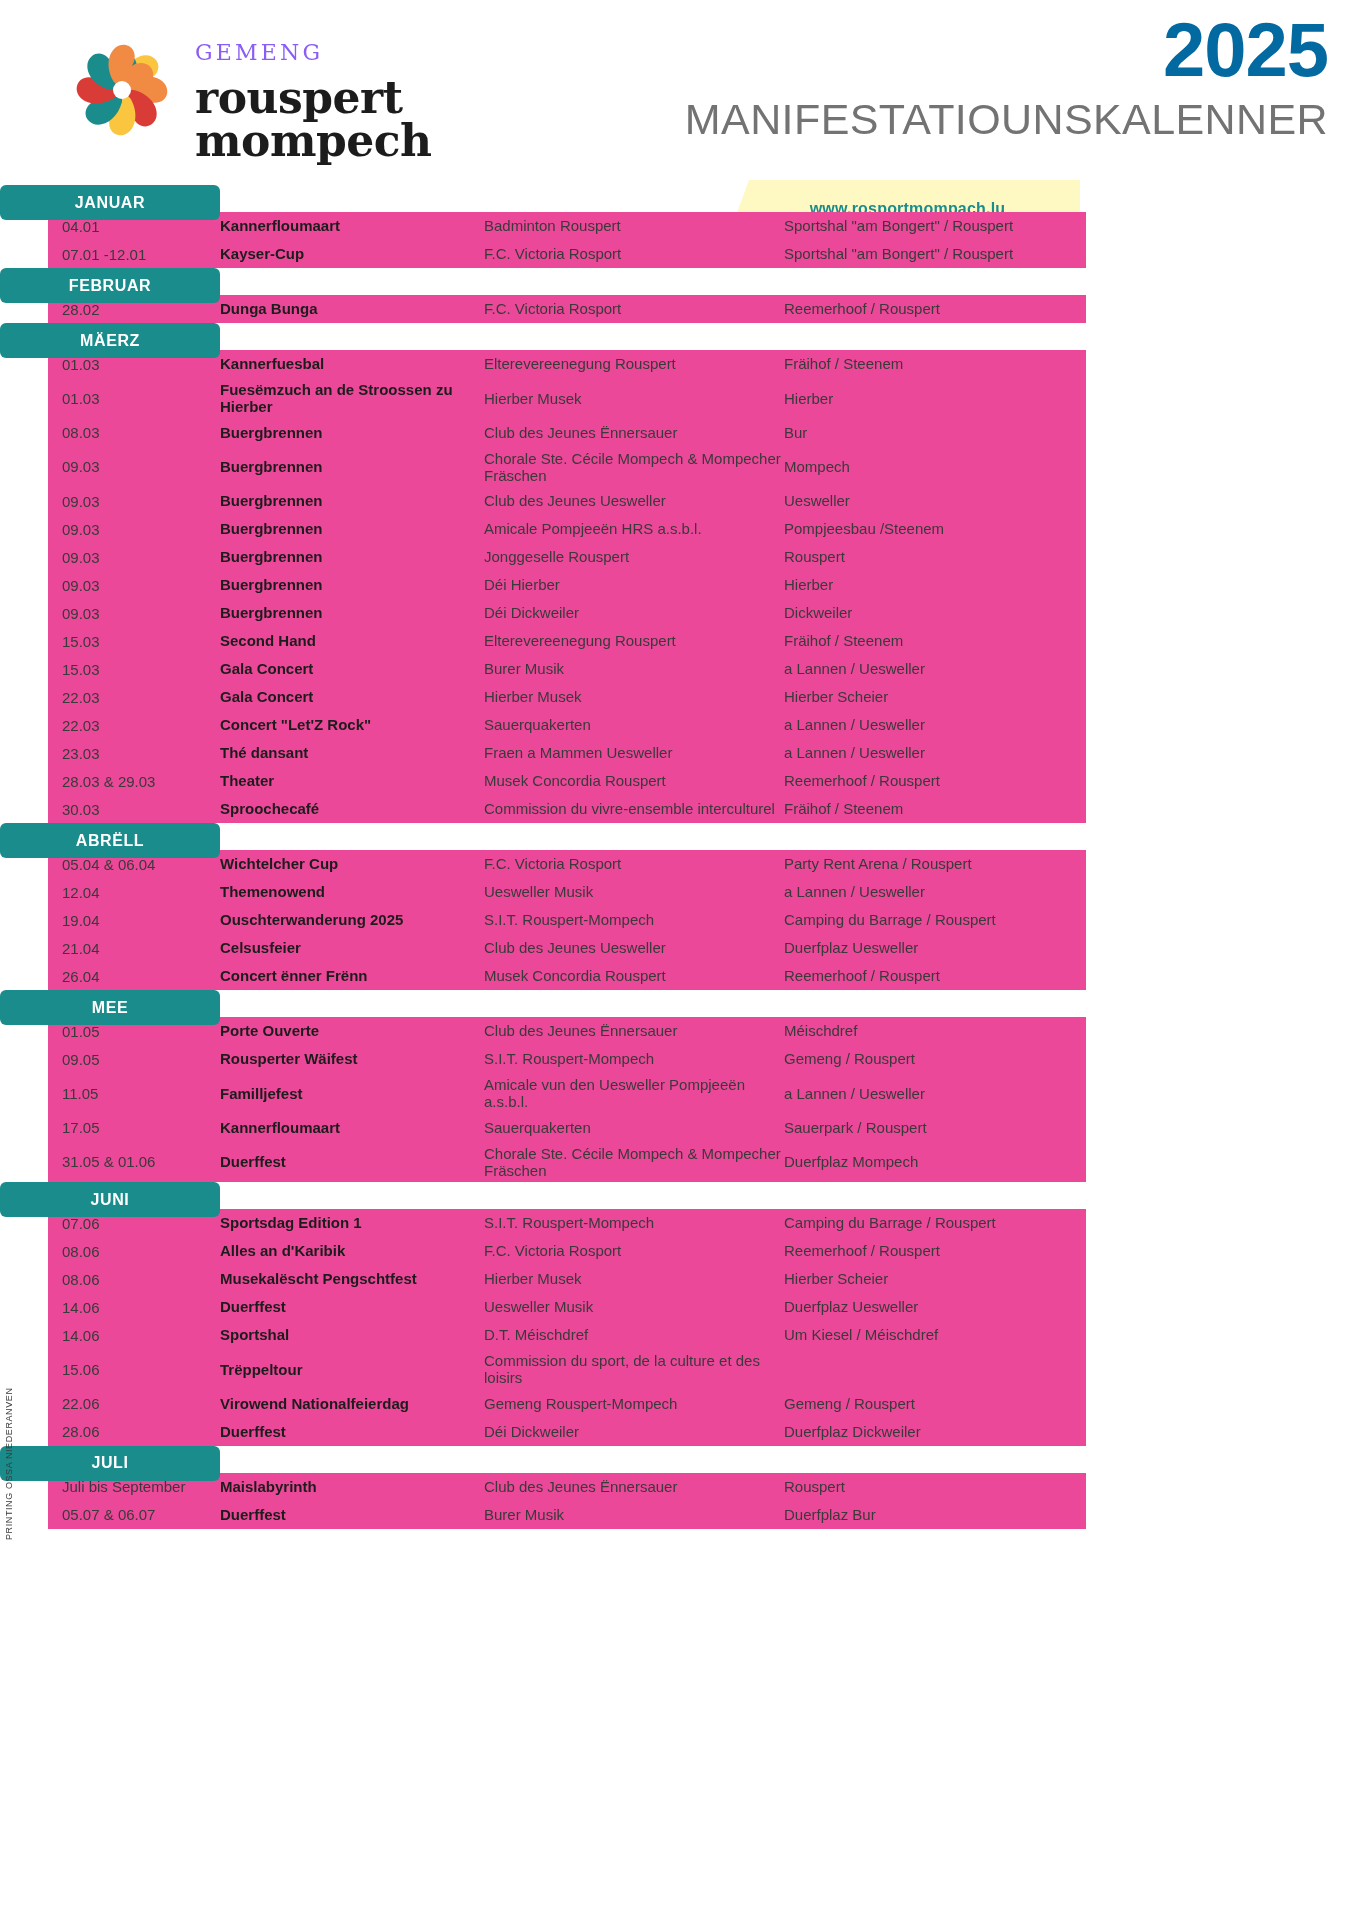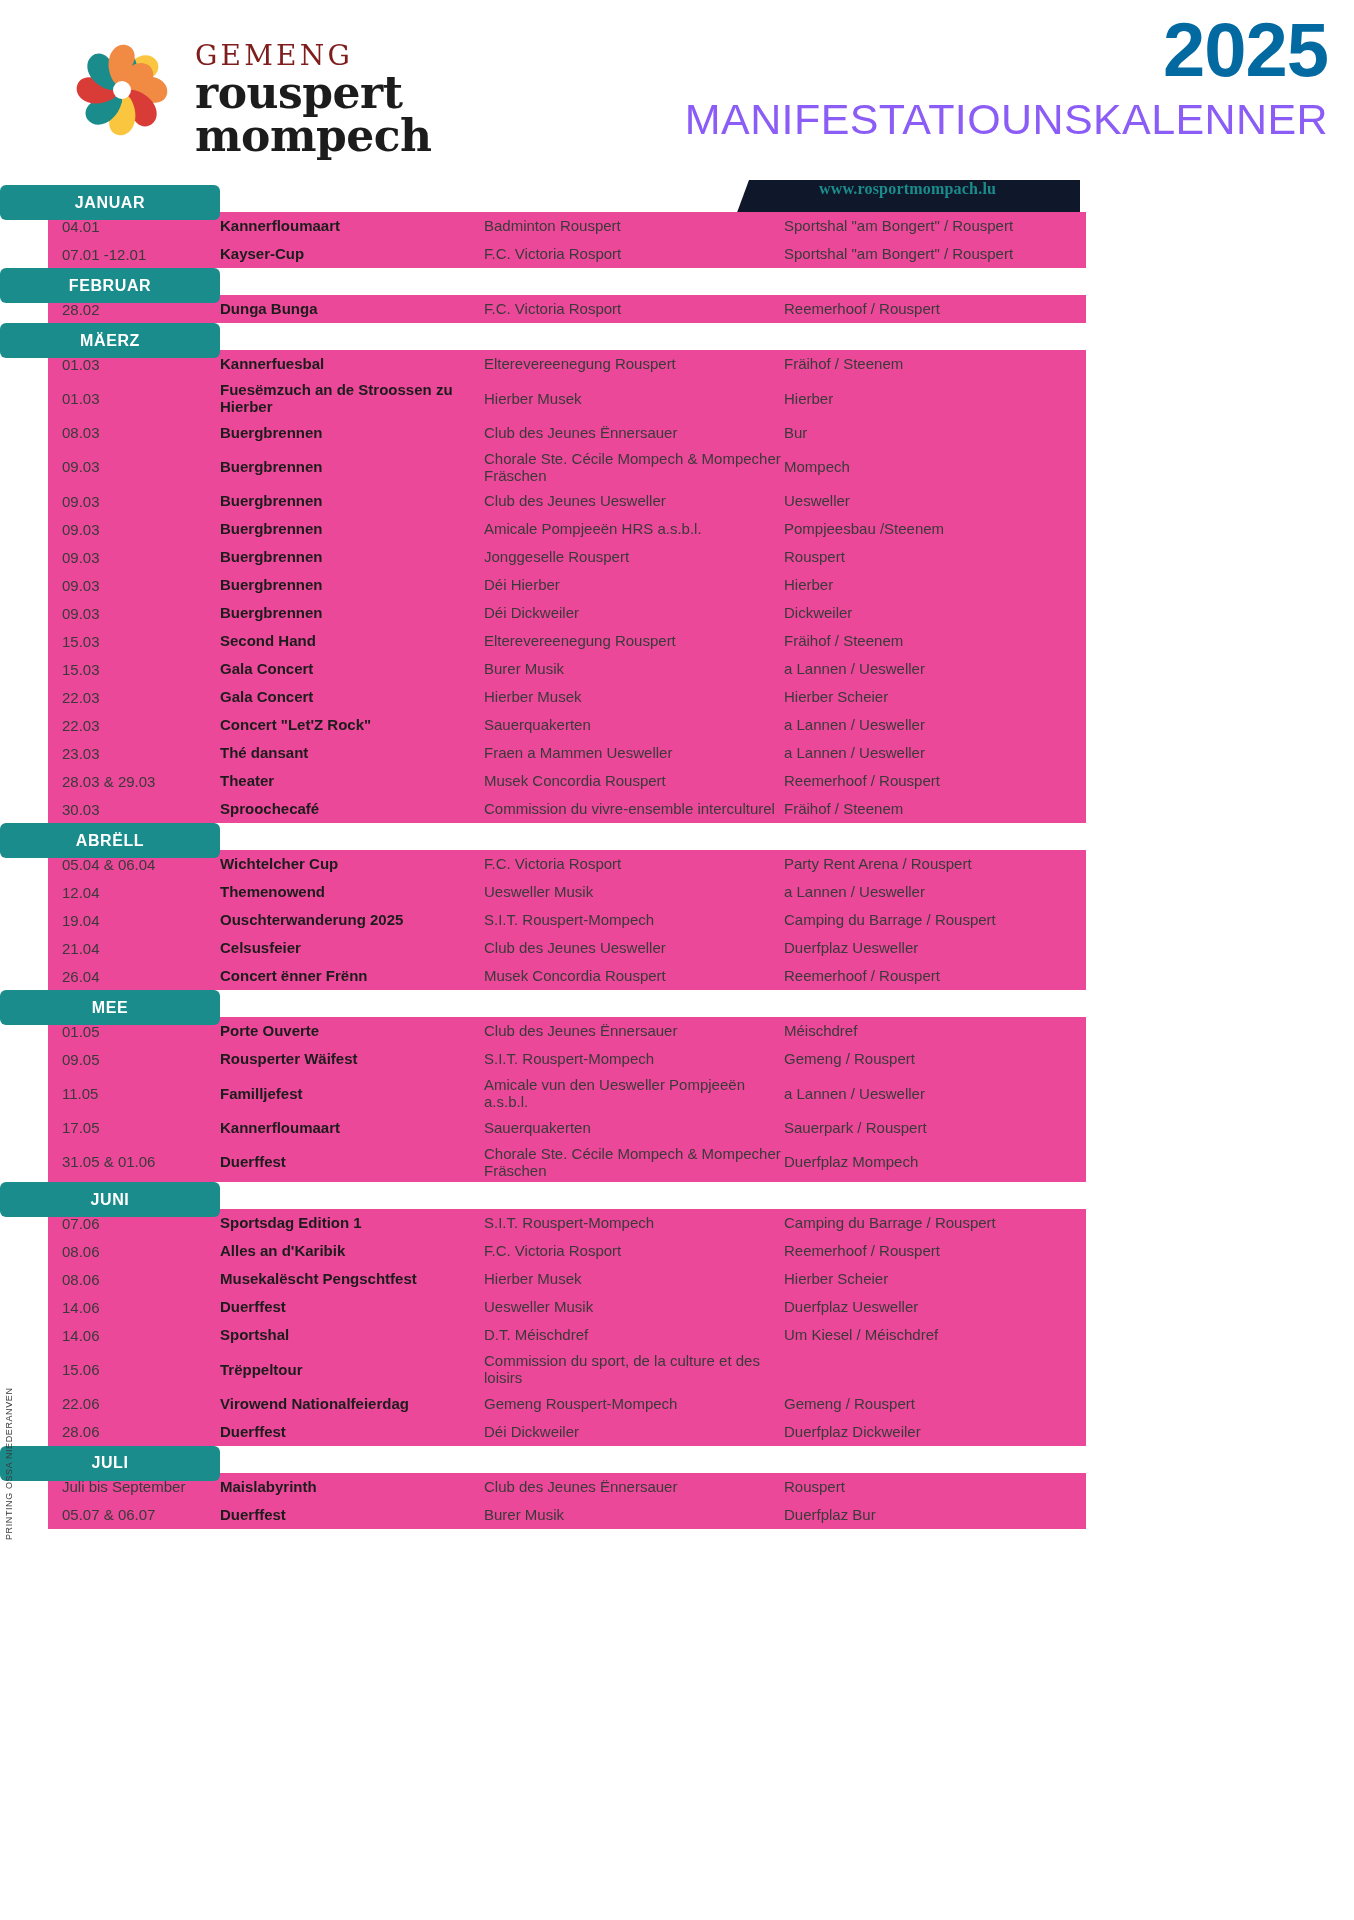--- a/index.html
+++ b/index.html
@@ -25,25 +25,25 @@
     width: 128px; height: 128px;
   }
   #logo-wordmark {
     position: absolute;
     left: 195px; top: 42px;
     font-family: "DejaVu Serif", serif;
     color: #1c1c1c;
   }
   #logo-gemeng {
     font-family: "DejaVu Serif", serif;
-    font-size: 28px;
+    font-size: 22px;
     letter-spacing: 3.2px;
-    color: #7f1d1d;
+    color: #8b5cf6;
     line-height: 1;
-    margin-bottom: 1px;
+    margin-bottom: 12px;
   }
   #logo-line1, #logo-line2 {
     font-family: "DejaVu Serif", serif;
     font-weight: bold;
     font-size: 44px;
     line-height: 0.98;
     color: #1c1c1c;
     letter-spacing: -0.5px;
   }
   #year {
@@ -52,37 +52,36 @@
     font-size: 76px;
     font-weight: bold;
     color: #0369a1;
     letter-spacing: -1px;
     line-height: 1;
   }
   #title {
     position: absolute;
     right: 26px; top: 98px;
     font-size: 43px;
-    color: #8b5cf6;
+    color: #737373;
     letter-spacing: 0.4px;
     line-height: 1;
     font-weight: normal;
   }
 
   
   #web-banner {
     position: absolute;
     left: 735px; top: 180px;
     width: 345px; height: 38px;
-    background: #0f172a;
+    background: #fef9c3;
     clip-path: polygon(14px 0, 100% 0, 100% 100%, 0 100%);
     display: flex;
-    align-items: flex-start;
+    align-items: flex-end;
     justify-content: center;
-    font-family: Liberation Serif, serif;
   }
   #web-banner-text {
     font-size: 16px;
     font-weight: bold;
     color: #1a8c8c;
     letter-spacing: 0.2px;
   }
 
   
   #calendar {

